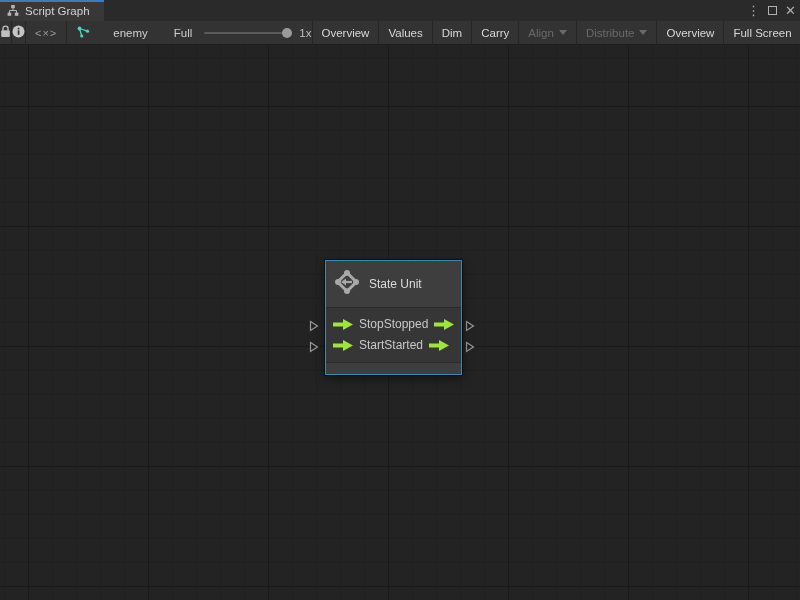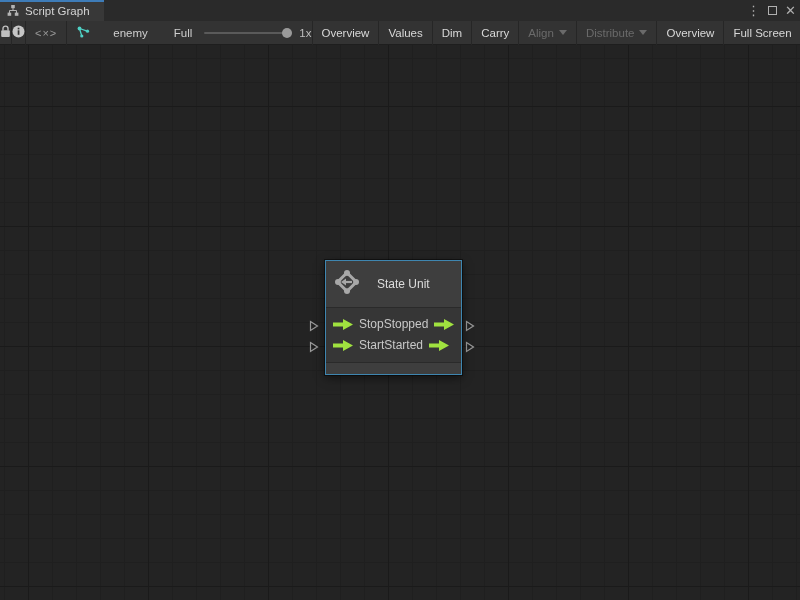--- a/index.html
+++ b/index.html
@@ -41,21 +41,21 @@
       linear-gradient(to right,  #1a1a1a 1px, transparent 1px),
       linear-gradient(to bottom, #1f1f1f 1px, transparent 1px),
       linear-gradient(to right,  #1f1f1f 1px, transparent 1px);
     background-size:120px 120px, 120px 120px, 24px 24px, 24px 24px;
     background-position:0 61px, 28px 0, 0 13px, 4px 0; }
 
   
   .node { position:absolute; left:325px; top:215px; width:137px; background:#363636;
           border:1px solid #3f86b0; box-shadow:0 0 0 1px rgba(0,0,0,.45), 0 3px 9px rgba(0,0,0,.5); }
   .node-header { height:47px; background:#3e3e3e; border-bottom:1px solid #2a2a2a;
-                 display:flex; align-items:center; padding:0 8px;gap:8px; }
+                 display:flex; align-items:center; padding:0 8px; }
   .node-title { color:#dcdcdc; font-size:12px; margin-left:9px; white-space:nowrap; }
   .node-body { padding:5px 0 6px; }
   .port-row { display:flex; justify-content:space-between; align-items:center; height:20px; padding:0 12px 0 7px; margin:1px 0; }
   .port { display:flex; align-items:center; gap:6px; color:#c8c8c8; font-size:12px; }
   .node-footer { height:12px; background:#3e3e3e; border-top:1px solid #2a2a2a; }
   .ext-tri { position:absolute; width:10px; height:12px; }
 </style>
 </head>
 <body>
 

